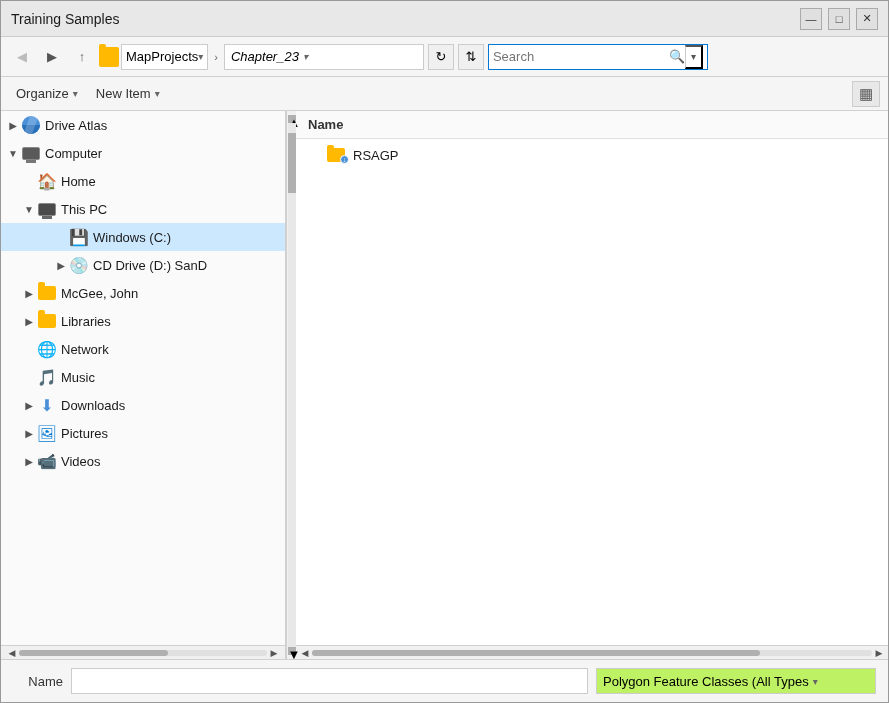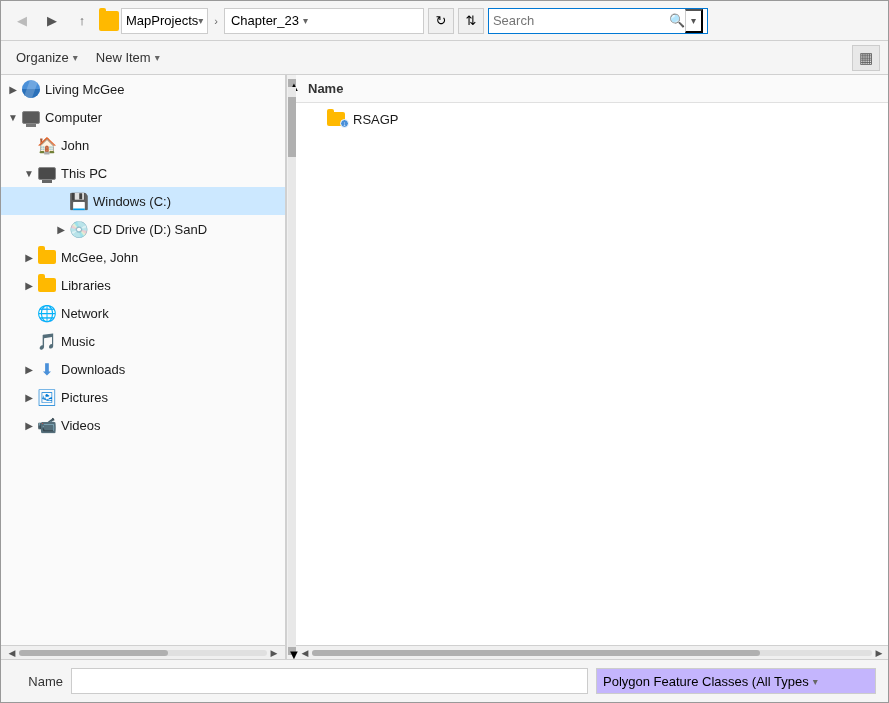--- a/index.html
+++ b/index.html
@@ -104,20 +104,21 @@
       height: 26px;
       border: 1px solid #ccc;
       background: white;
       padding: 0 4px;
       font-size: 13px;
       display: flex;
       align-items: center;
       gap: 4px;
       flex: 1;
       min-width: 120px;
+      font-style: italic;
     }
     .refresh-btn {
       width: 26px;
       height: 26px;
       border: 1px solid #ccc;
       background: #f0f0f0;
       cursor: pointer;
       display: flex;
       align-items: center;
       justify-content: center;
@@ -424,21 +425,21 @@
       height: 26px;
       border: 1px solid #ccc;
       background: white;
       padding: 0 6px;
       font-size: 13px;
       outline: none;
     }
     .file-type-dropdown {
       height: 26px;
       border: 1px solid #ccc;
-      background: #c4b5fd;
+      background: #bef264;
       padding: 0 6px;
       font-size: 13px;
       cursor: pointer;
       display: flex;
       align-items: center;
       gap: 4px;
       width: 280px;
     }
     .bottom-buttons {
       display: flex;
@@ -460,20 +461,28 @@
     .dialog-btn.disabled {
       color: #aaa;
       cursor: default;
     }
   </style>
 </head>
 <body>
 
 <div class="dialog">
 
+  <div class="title-bar">
+    <span class="title-text">Training Samples</span>
+    <div class="title-controls">
+      <button class="title-btn">—</button>
+      <button class="title-btn">□</button>
+      <button class="title-btn close-btn">✕</button>
+    </div>
+  </div>
 
   <div class="nav-bar">
     <button class="nav-btn disabled">◀</button>
     <button class="nav-btn">▶</button>
     <button class="nav-btn">↑</button>
 
     <div class="path-segment">
       <div style="width:20px;height:20px;background:#ffb900;border-radius:0 2px 2px 2px;position:relative;flex-shrink:0;">
         <div style="position:absolute;top:-3px;left:0;width:7px;height:3px;background:#ffb900;border-radius:2px 2px 0 0;"></div>
       </div>
@@ -520,39 +529,39 @@
       <div class="left-scroll">
 
         <div class="tree-item tree-indent-1">
           <div class="tree-expand">▶</div>
           <div class="tree-icon">
             <div style="width:18px;height:18px;background:#4a90d9;border-radius:9px;overflow:hidden;position:relative;display:flex;align-items:center;justify-content:center;">
               <div style="position:absolute;width:18px;height:9px;background:#2a70b9;top:9px;"></div>
               <div style="position:absolute;width:8px;height:18px;background:rgba(255,255,255,0.2);left:5px;transform:rotate(20deg);"></div>
             </div>
           </div>
-          <span class="tree-label">Living McGee</span>
+          <span class="tree-label">Drive Atlas</span>
         </div>
 
         <div class="tree-item tree-indent-1">
           <div class="tree-expand">▼</div>
           <div class="tree-icon">
             <div style="width:18px;height:13px;background:#5a5a5a;border-radius:2px;border:1px solid #888;position:relative;">
               <div style="position:absolute;bottom:-4px;left:50%;transform:translateX(-50%);width:10px;height:3px;background:#777;"></div>
             </div>
           </div>
           <span class="tree-label">Computer</span>
         </div>
 
         <div class="tree-item tree-indent-2">
           <div class="tree-expand"></div>
           <div class="tree-icon">
             <span style="font-size:16px;color:#4a90d9;">🏠</span>
           </div>
-          <span class="tree-label">John</span>
+          <span class="tree-label">Home</span>
         </div>
 
         <div class="tree-item tree-indent-2">
           <div class="tree-expand">▼</div>
           <div class="tree-icon">
             <div style="width:18px;height:13px;background:#4a4a4a;border-radius:2px;border:1px solid #888;position:relative;">
               <div style="position:absolute;bottom:-4px;left:50%;transform:translateX(-50%);width:10px;height:3px;background:#666;"></div>
             </div>
           </div>
           <span class="tree-label">This PC</span>

